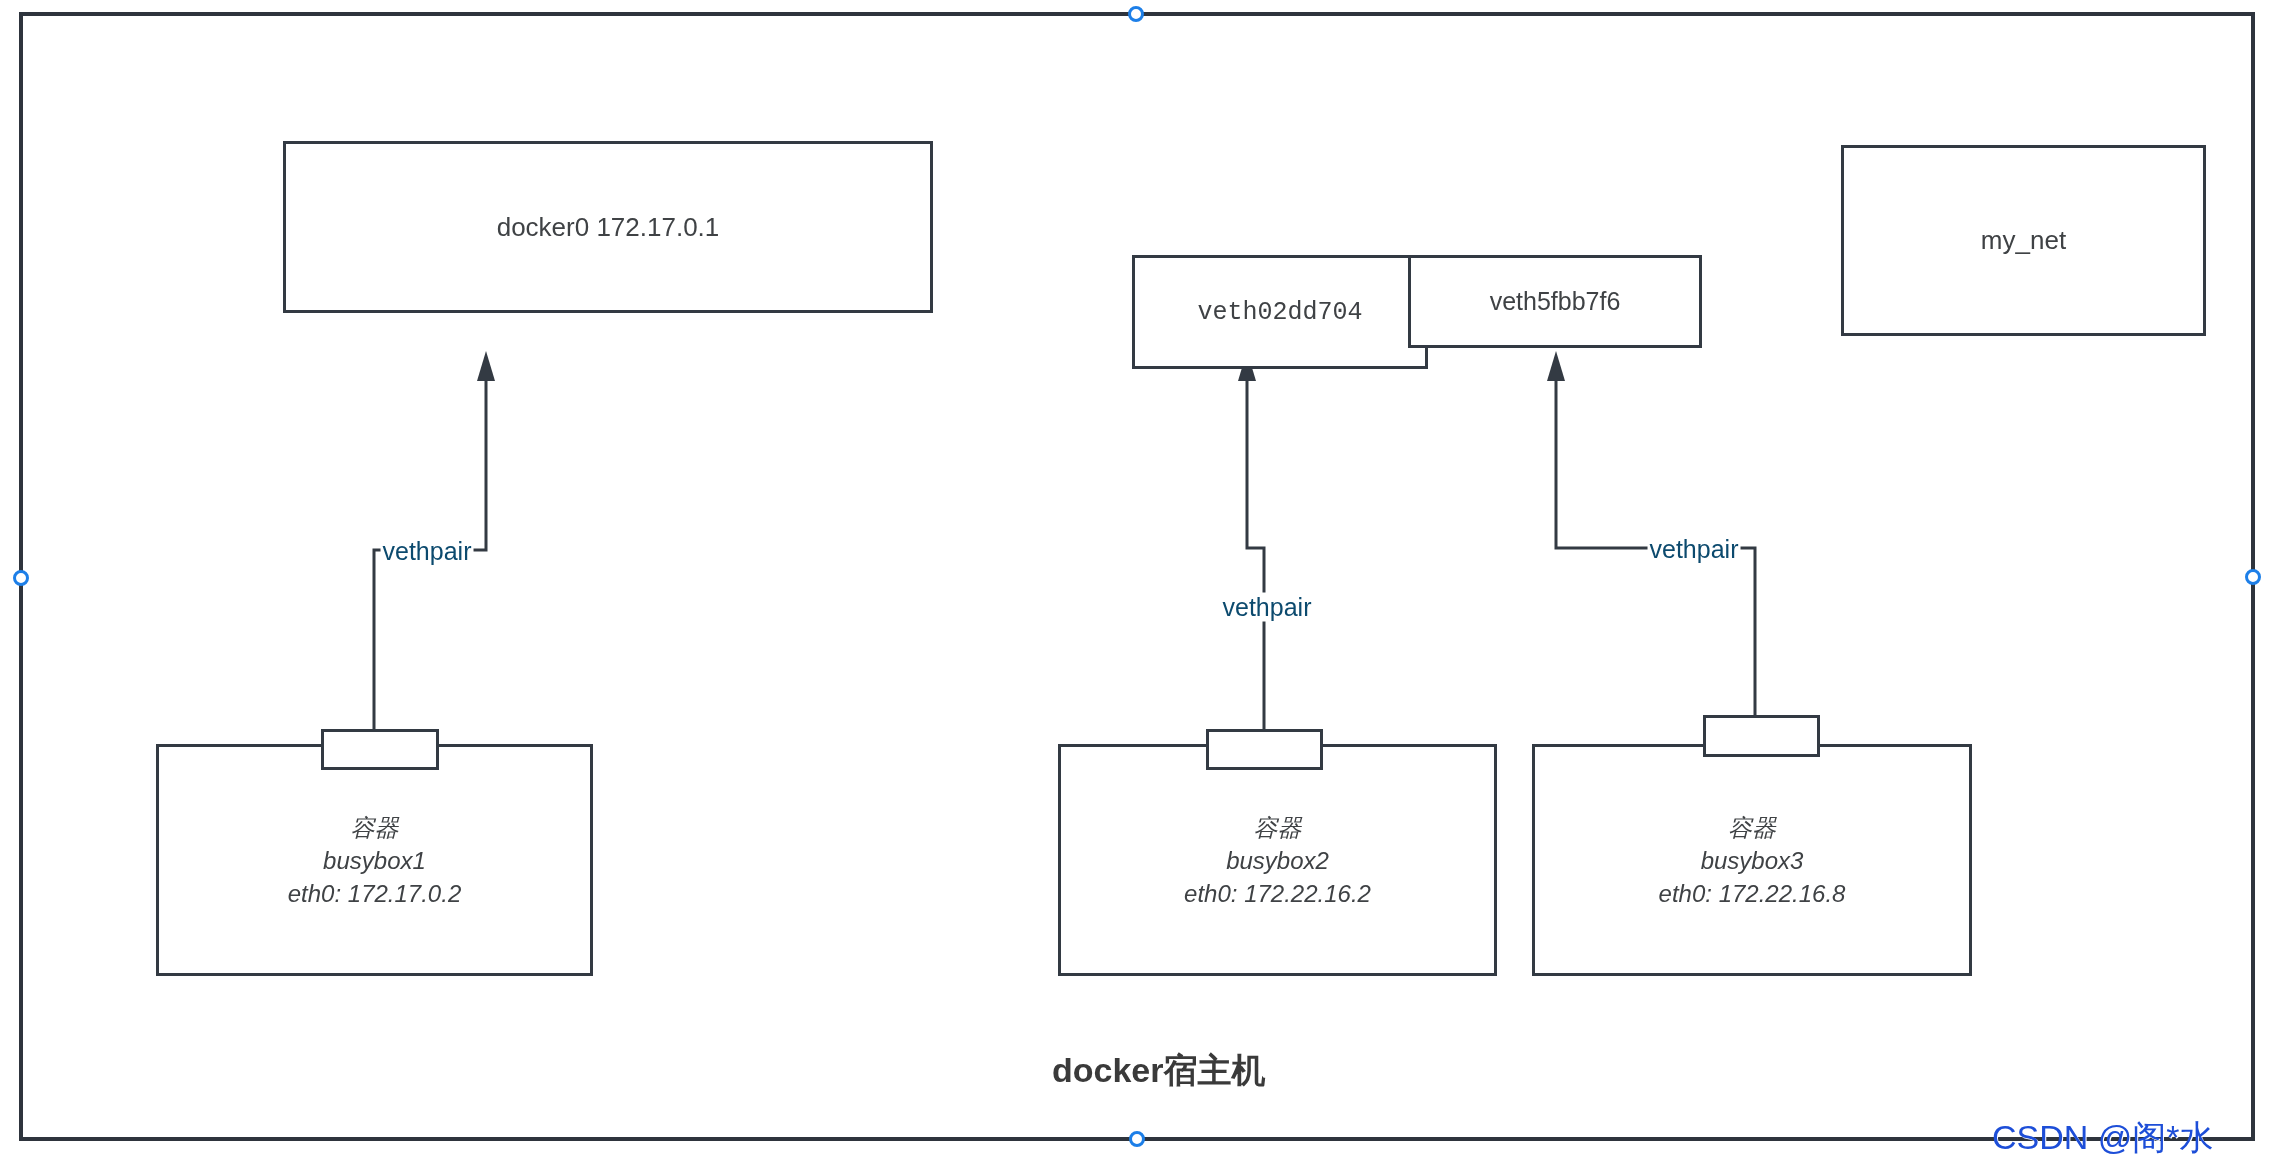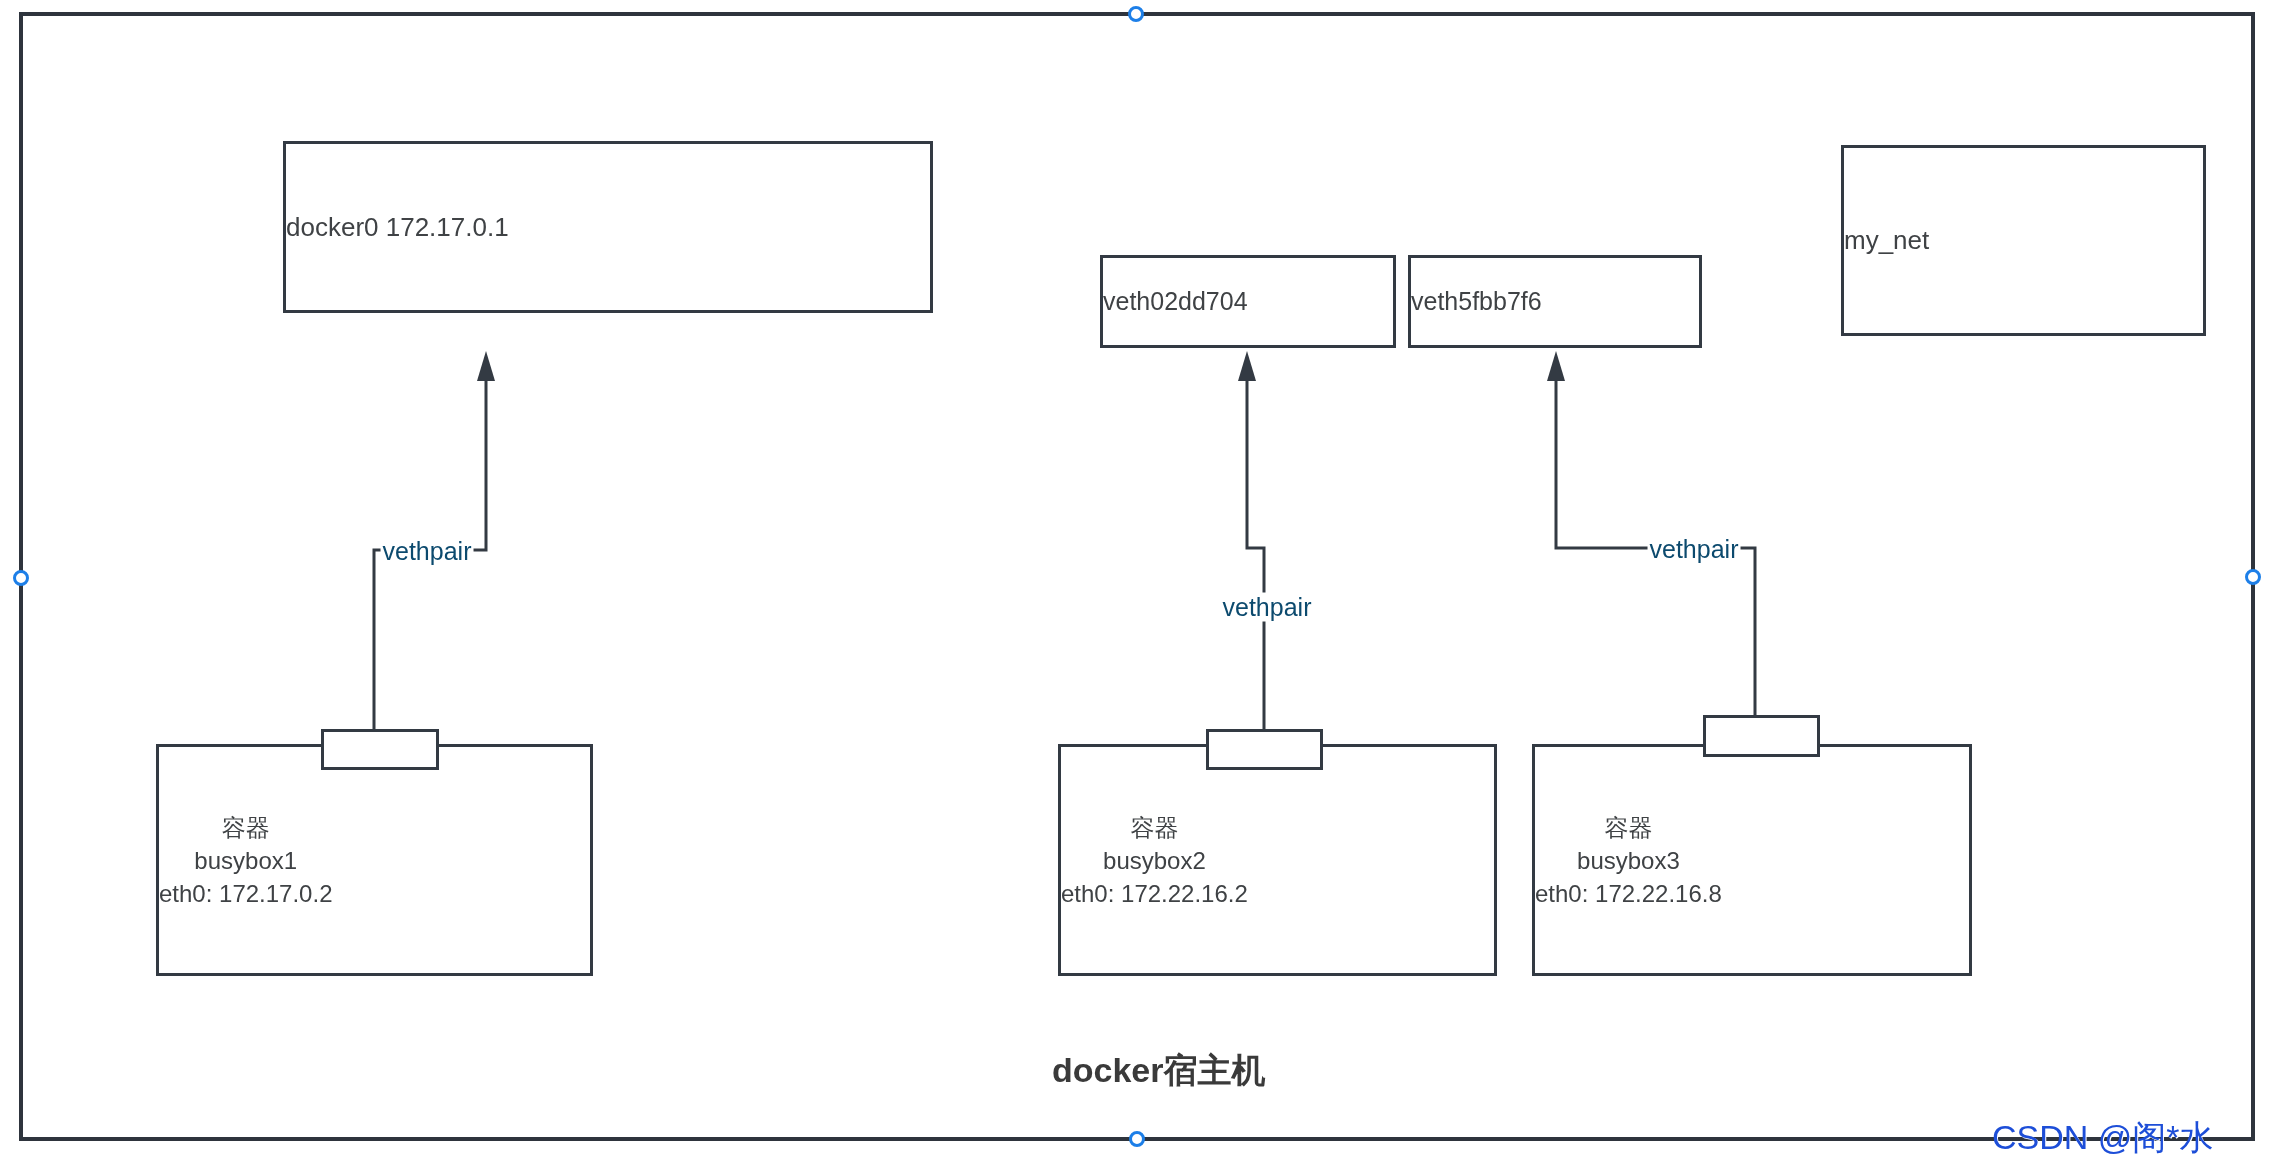--- a/index.html
+++ b/index.html
@@ -35,26 +35,26 @@
     z-index: 30;
   }
   
   .shape {
     position: absolute;
     box-sizing: border-box;
     border: 3px solid #333a43;
     background: #ffffff;
     display: flex;
     align-items: center;
-    justify-content: flex-start;
+    justify-content: center;
     color: #3f4245;
   }
   .net-box   { font-size: 26px; z-index: 5; }
   .veth-box  { font-size: 25px; z-index: 8; }
-  .cont-box  { font-size: 24px; z-index: 5; }
+  .cont-box  { font-size: 24px; z-index: 5; font-style: italic; }
   .cont-inner {
     display: flex;
     flex-direction: column;
     align-items: center;
     line-height: 33px;
     text-align: center;
   }
   .port-box {
     position: absolute;
     box-sizing: border-box;
@@ -97,21 +97,21 @@
     color: #1d4ed8;
     text-shadow: 1px 1px 0 #ffffff;
     white-space: nowrap;
     z-index: 40;
   }
   
   #box-docker0   { left: 283px;  top: 141px; width: 650px; height: 172px; }
   #box-mynet2    { left: 1035px; top: 141px; width: 687px; height: 172px; }
   #box-mynet     { left: 1841px; top: 145px; width: 365px; height: 191px; }
   #box-vethddb   { left: 339px;  top: 255px; width: 294px; height: 93px; }
-  #box-veth02    { left: 1100px; top: 255px; width: 296px; height: 93px; }
+  #box-veth02    { left: 1132px; top: 255px; width: 296px; height: 114px; font-family: Liberation Mono, monospace; }
   #box-veth5f    { left: 1408px; top: 255px; width: 294px; height: 93px; }
   #box-busybox1  { left: 156px;  top: 744px; width: 437px; height: 232px; }
   #box-busybox2  { left: 1058px; top: 744px; width: 439px; height: 232px; }
   #box-busybox3  { left: 1532px; top: 744px; width: 440px; height: 232px; }
   #port-busybox1 { left: 321px;  top: 729px; width: 118px; height: 41px; }
   #port-busybox2 { left: 1206px; top: 729px; width: 117px; height: 41px; }
   #port-busybox3 { left: 1703px; top: 715px; width: 117px; height: 42px; }
   #handle-top    { left: 1128px; top: 6px; }
   #handle-bottom { left: 1129px; top: 1131px; }
   #handle-left   { left: 13px;   top: 570px; }

